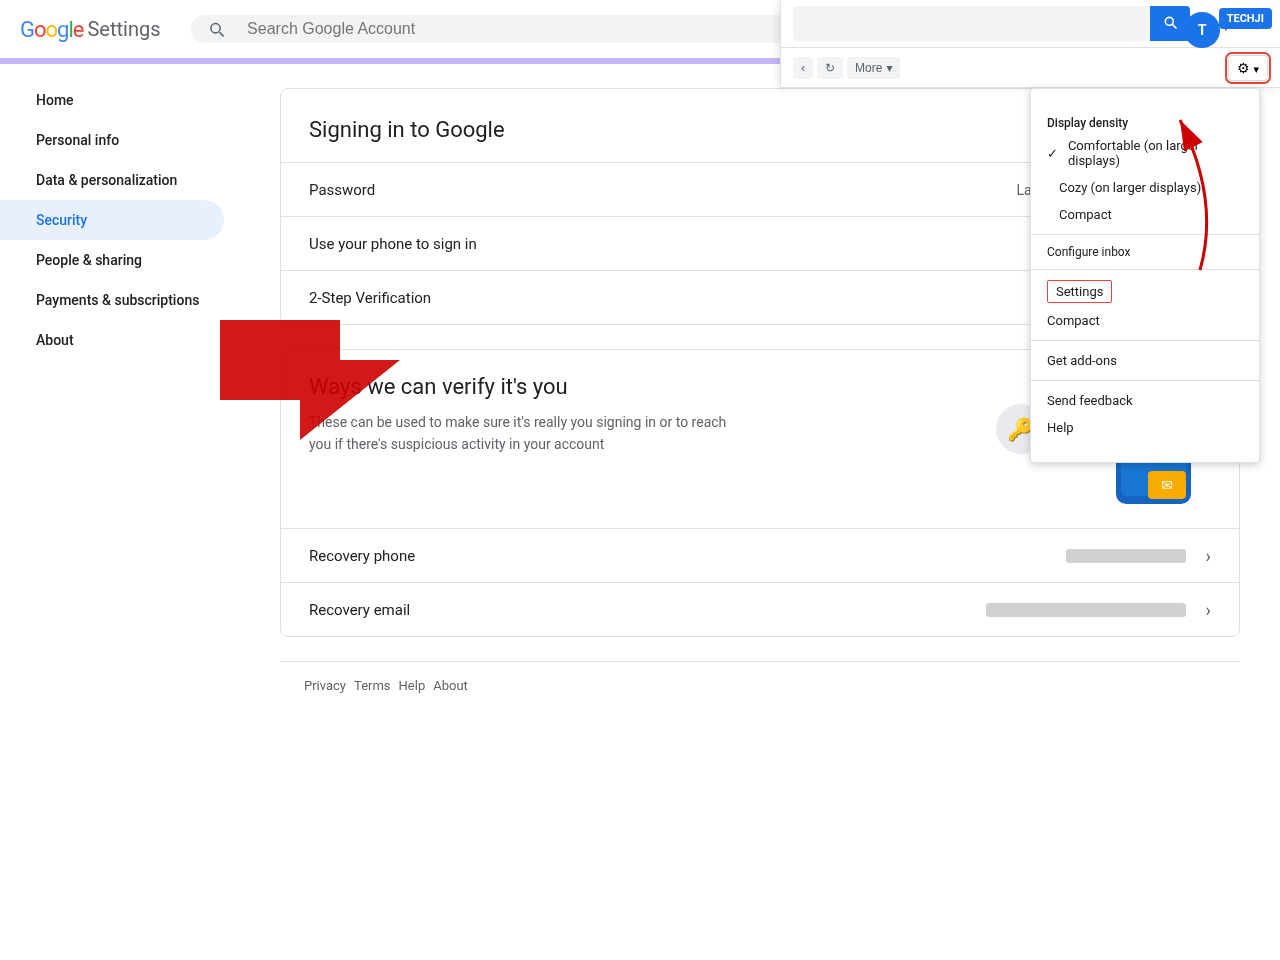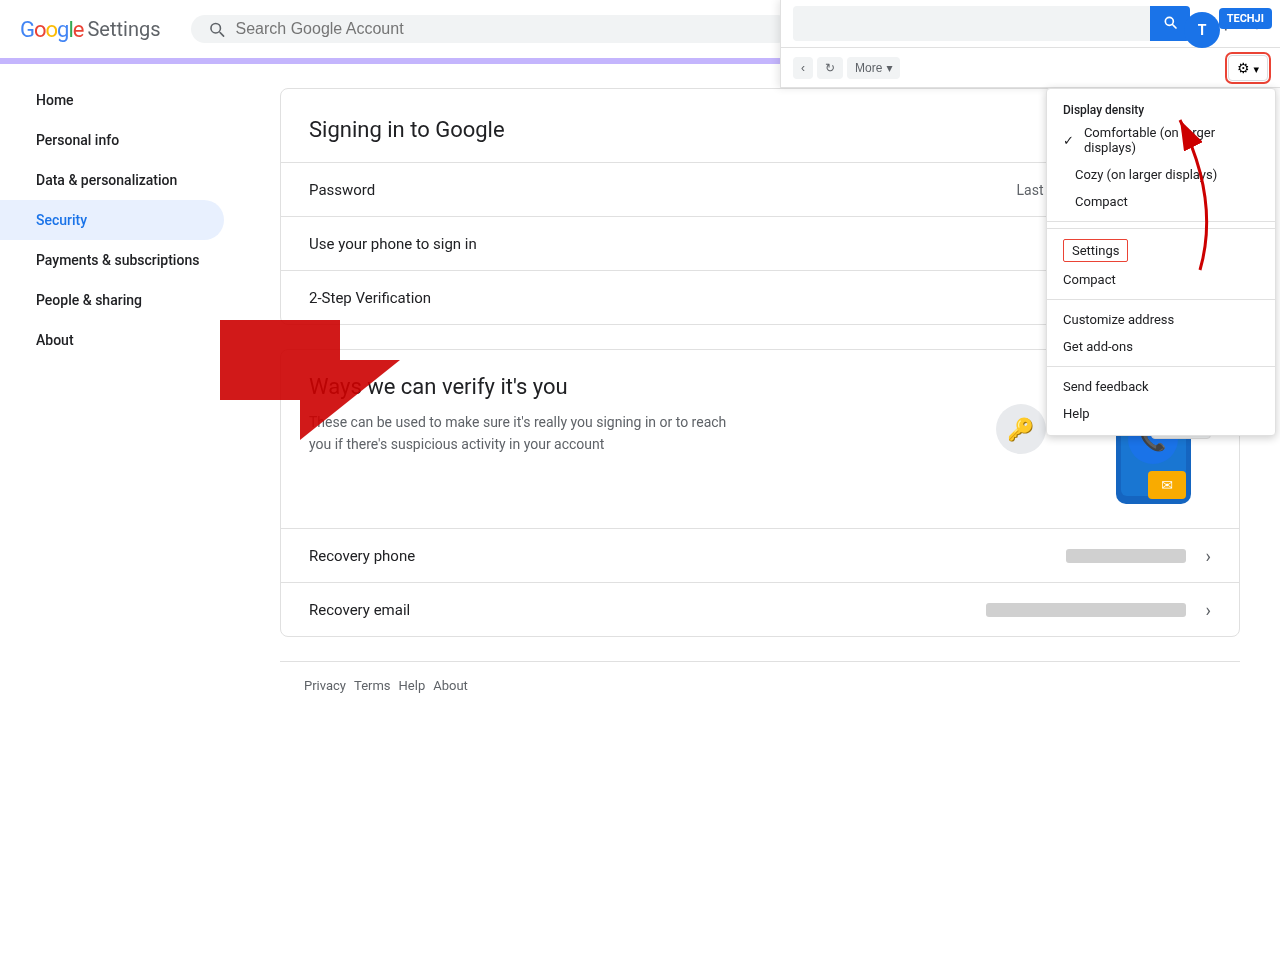--- a/index.html
+++ b/index.html
@@ -39,21 +39,21 @@
       font-weight: 400;
     }
     .search-bar {
       display: flex;
       align-items: center;
       background: #f1f3f4;
       border-radius: 24px;
       padding: 4px 16px;
       flex: 1;
       max-width: 600px;
-      gap: 10px;
+      gap: 22px;
       justify-content: flex-end;
     }
     .search-bar input {
       border: none;
       background: transparent;
       outline: none;
       font-size: 16px;
       color: #202124;
       width: 100%;
     }
@@ -342,24 +342,24 @@
     <div class="sidebar-item">
       <span>Personal info</span>
     </div>
     <div class="sidebar-item">
       <span>Data &amp; personalization</span>
     </div>
     <div class="sidebar-item active">
       <span>Security</span>
     </div>
     <div class="sidebar-item">
+      <span>People &amp; sharing</span>
+    </div>
+    <div class="sidebar-item">
       <span>Payments &amp; subscriptions</span>
-    </div>
-    <div class="sidebar-item">
-      <span>People &amp; sharing</span>
     </div>
     <div class="sidebar-item">
       <span>About</span>
     </div>
   </nav>
 
   <div style="flex:1; padding: 24px 40px 0; overflow-y: auto;">
 
     <div class="section-card">
       <div class="section-title">Signing in to Google</div>
@@ -463,47 +463,45 @@
       </button>
       <button class="nav-btn">↻</button>
       <button class="nav-btn">More <span>▾</span></button>
     </div>
     <div style="flex:1;"></div>
     <button style="position:relative; background:#fff; border:1px solid #dadce0; border-radius:4px; padding:4px 8px; cursor:pointer; font-size:14px; outline:2px solid #EA4335; outline-offset:1px;">
       ⚙ <span style="font-size:11px;">▾</span>
     </button>
   </div>
 
-  <div style="position:absolute; top:88px; right:4px; width:230px; background:#fff; border:1px solid #e0e0e0; border-radius:4px; box-shadow:0 2px 8px rgba(0,0,0,0.2); z-index:100; padding:8px 0;">
+  <div style="position:absolute; top:88px; right:20px; width:230px; background:#fff; border:1px solid #e0e0e0; border-radius:4px; box-shadow:0 2px 8px rgba(0,0,0,0.2); z-index:100; padding:21px 0;">
     <div style="font-size:12px; font-weight:500; padding:6px 16px 2px; color:#202124;">Display density</div>
 
     <div class="dropdown-item checked">
       <span>Comfortable (on larger displays)</span>
     </div>
     <div class="dropdown-item" style="padding-left:28px;">
       <span>Cozy (on larger displays)</span>
     </div>
     <div class="dropdown-item" style="padding-left:28px;">
       <span>Compact</span>
     </div>
 
     <div class="dropdown-divider"></div>
+    <div style="font-size:12px; color:#202124; padding:4px 16px;">Configure inbox</div>
 
     <div class="dropdown-divider"></div>
     <div class="dropdown-item" style="padding: 4px 16px;">
       <span class="dropdown-item-highlighted">Settings</span>
     </div>
     <div class="dropdown-item">
       <span>Compact</span>
     </div>
 
     <div class="dropdown-divider"></div>
-    <div class="dropdown-item">
-      <span>Customize address</span>
-    </div>
     <div class="dropdown-item">
       <span>Get add-ons</span>
     </div>
 
     <div class="dropdown-divider"></div>
     <div class="dropdown-item">
       <span>Send feedback</span>
     </div>
     <div class="dropdown-item">
       <span>Help</span>

